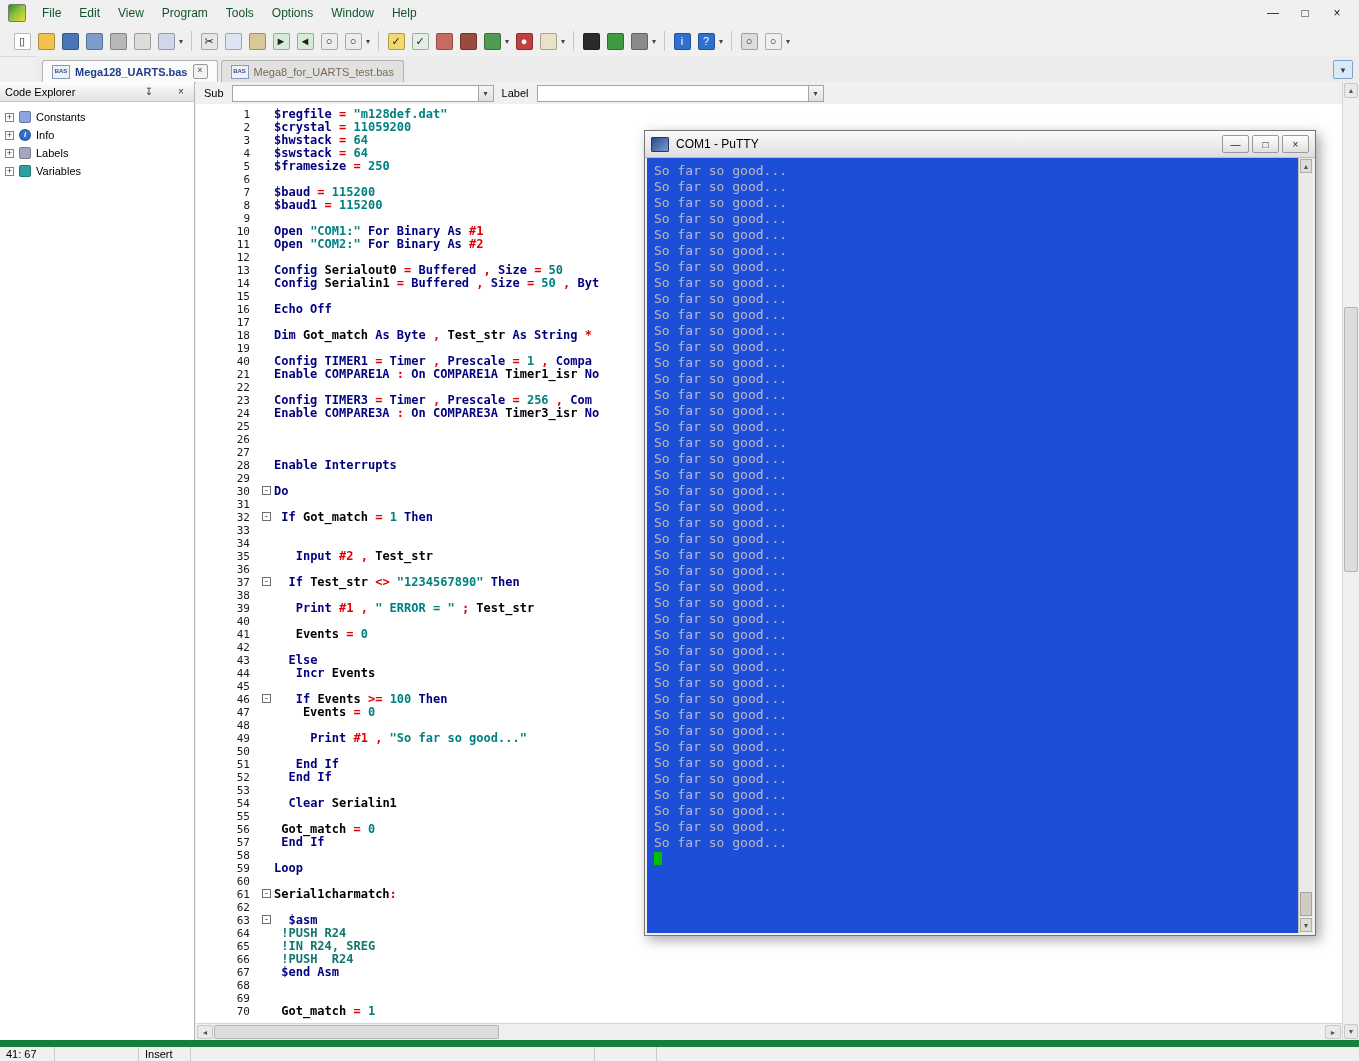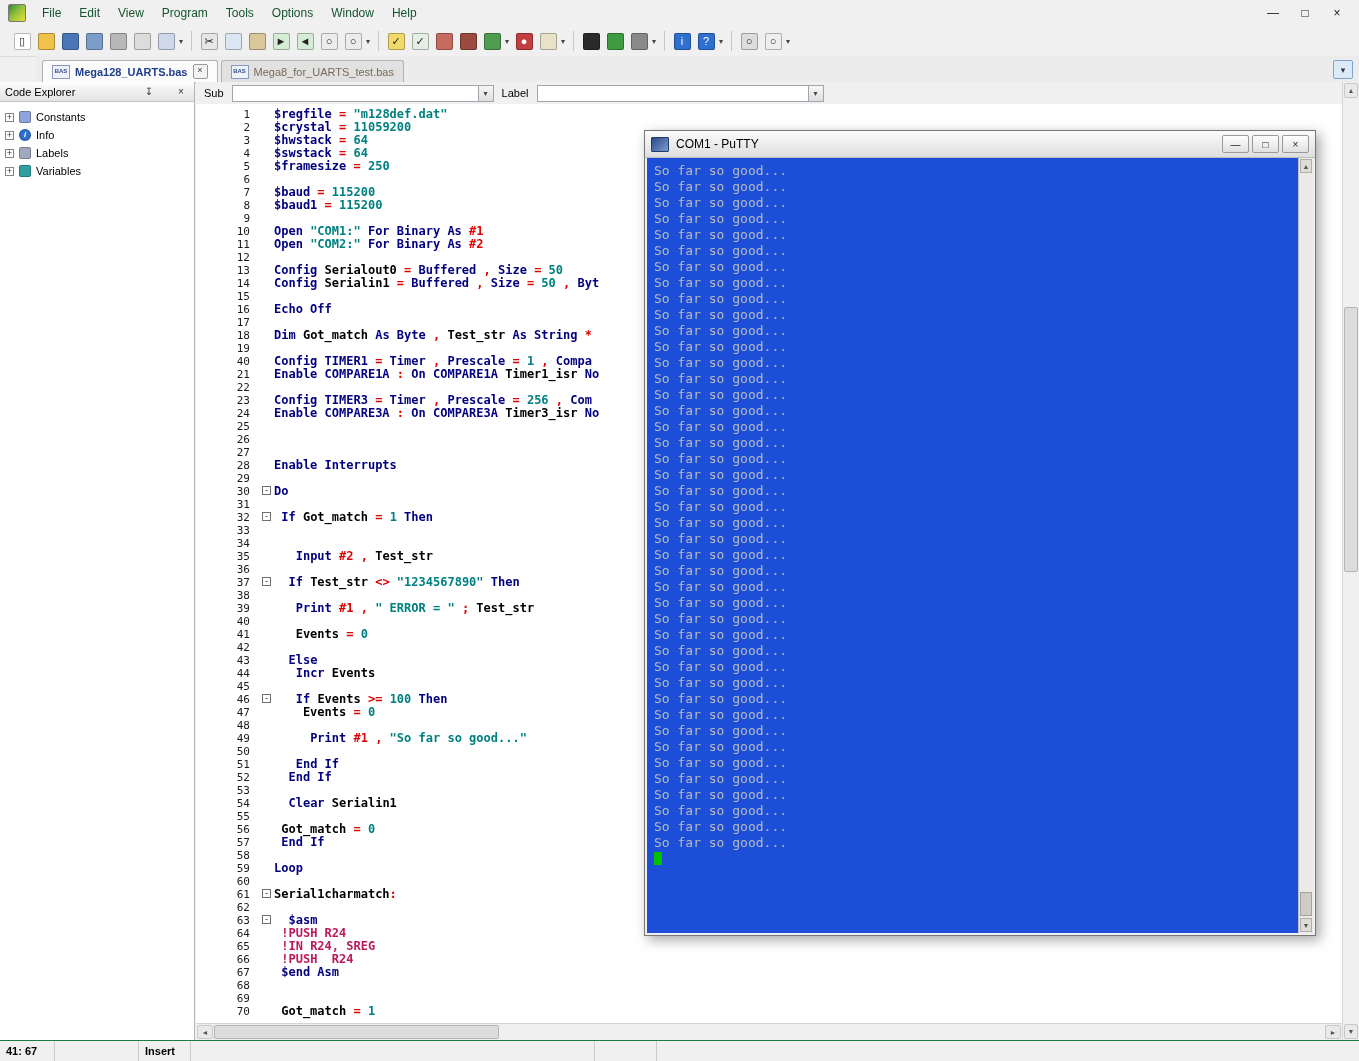--- a/index.html
+++ b/index.html
@@ -55,34 +55,34 @@
   .ed-line{display:flex;height:13px;line-height:13px;white-space:pre;}
   .ln{width:54px;text-align:right;padding-right:10px;color:#1a1a1a;font-weight:normal;font-size:11px;flex:none;}
   .fold{width:14px;flex:none;position:relative;}
   .fold-box{position:absolute;left:2px;top:1px;width:9px;height:9px;border:1px solid #6f6f6f;background:#fff;font-size:9px;line-height:7px;text-align:center;color:#333;font-weight:normal;box-sizing:border-box;}
   .ed-code{flex:1;white-space:pre;}
   .tk-k{color:#000080;}
   .tk-p{color:#000000;}
   .tk-s{color:#008080;}
   .tk-n{color:#008080;}
   .tk-o{color:#e00000;}
-  .tk-a{color:#be185d;}
+  .tk-a{color:#0f766e;}
 
   
   .hscroll{position:absolute;left:0;right:0;bottom:0;height:17px;background:#f0f0f0;border-top:1px solid #d5d5d5;box-sizing:border-box;}
   .sb-arrow{position:absolute;top:1px;width:16px;height:14px;background:#e9e9e9;border:1px solid #c8c8c8;font-size:7px;color:#555;text-align:center;line-height:13px;box-sizing:border-box;border-radius:2px;}
   .sb-left{left:1px;} .sb-right{right:1px;}
   .hthumb{position:absolute;left:18px;top:1px;height:14px;width:285px;background:#dcdcdc;border:1px solid #b5b5b5;border-radius:2px;box-sizing:border-box;}
   .vscroll{position:absolute;top:82px;right:0;width:17px;bottom:21px;background:#f0f0f0;border-left:1px solid #d5d5d5;box-sizing:border-box;}
   .vs-arrow{position:absolute;left:1px;width:14px;height:15px;background:#e9e9e9;border:1px solid #c8c8c8;font-size:7px;color:#555;text-align:center;line-height:14px;box-sizing:border-box;border-radius:2px;}
   .vs-up{top:1px;} .vs-down{bottom:1px;}
   .vthumb{position:absolute;left:1px;top:225px;width:14px;height:265px;background:#dcdcdc;border:1px solid #b5b5b5;border-radius:2px;box-sizing:border-box;}
 
   
-  .statusbar{position:absolute;left:0;right:0;bottom:0;height:21px;background:#f0f0f0;border-top:1px solid #15803d;display:flex;font-size:11px;box-sizing:border-box;font-weight:bold;}
+  .statusbar{position:absolute;left:0;right:0;bottom:0;height:21px;background:#f0f0f0;border-top:7px solid #15803d;display:flex;font-size:11px;box-sizing:border-box;}
   .sb-seg{border-right:1px solid #cccccc;display:flex;align-items:center;padding:0 6px;color:#000;box-sizing:border-box;flex:none;}
   .sb-seg.grow{flex:1;border-right:none;}
 
   
   .putty{position:absolute;left:644px;top:130px;width:672px;height:806px;background:#f0f0f0;border:1px solid #767676;box-shadow:4px 4px 12px rgba(0,0,0,.35);box-sizing:border-box;z-index:10;}
   .pt-title{height:26px;background:linear-gradient(#fbfbfb,#dedede);display:flex;align-items:center;padding:0 6px;gap:7px;border-bottom:1px solid #bcbcbc;font-size:12px;color:#000;}
   .pt-icon{width:16px;height:13px;background:linear-gradient(135deg,#2b4a8a,#7a9ad0);border:1px solid #223a6a;border-radius:1px;}
   .pt-title-text{flex:1;}
   .pt-btns{display:flex;gap:3px;}
   .pt-btn{width:27px;height:18px;border:1px solid #9a9a9a;background:linear-gradient(#fefefe,#e0e0e0);font-size:10px;color:#222;display:flex;align-items:center;justify-content:center;border-radius:2px;box-sizing:border-box;}

